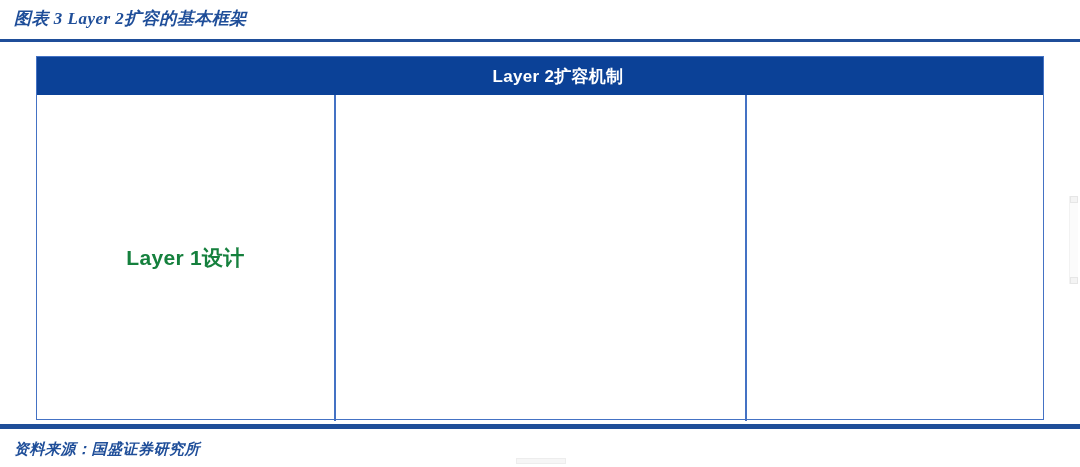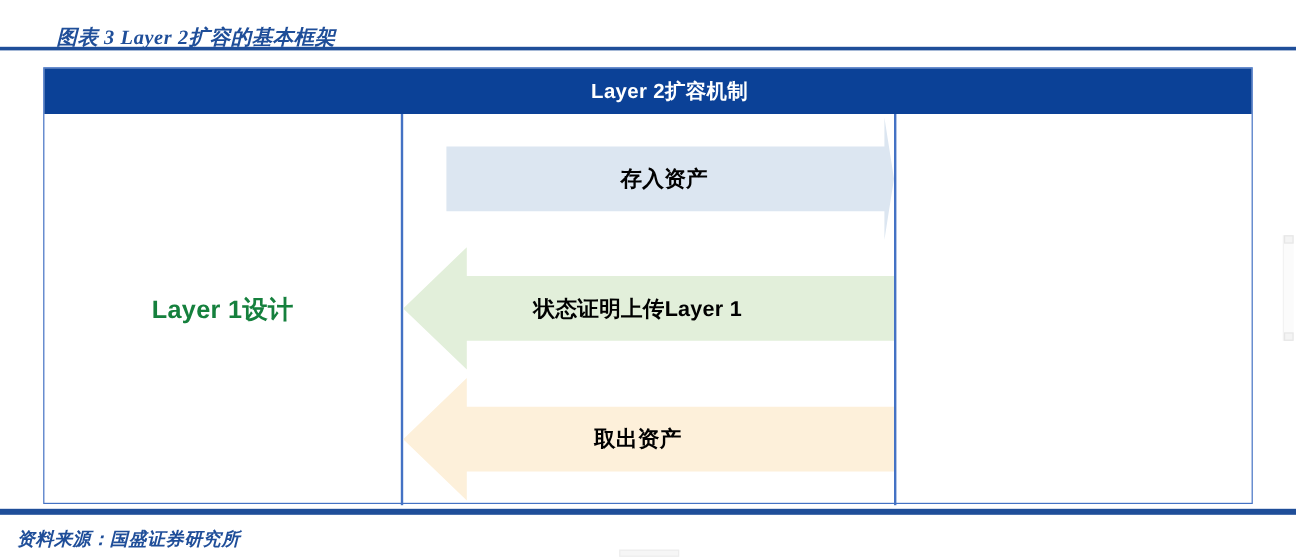--- a/index.html
+++ b/index.html
@@ -12,29 +12,28 @@
     height: 467px;
     font-family: "Liberation Sans", sans-serif;
     position: relative;
     overflow: hidden;
   }
 
   
   .fig-title {
     position: absolute;
     left: 14px;
-    top: 20px;
+    top: 7px;
     font-family: "Liberation Serif", serif;
     font-style: italic;
     font-weight: 700;
     font-size: 17px;
     color: #1F4E99;
     letter-spacing: 0.5px;
     white-space: nowrap;
-    margin-left: 33px;
   }
   .rule-top {
     position: absolute;
     left: 0;
     top: 39px;
     width: 1080px;
     height: 3px;
     background: #1F4E99;
   }
   .rule-bottom {
@@ -214,44 +213,20 @@
   <div class="body-area">
 
     <div class="vdiv left" style="background: rgb(68, 114, 196);"></div>
     <div class="vdiv right" style="background: rgb(68, 114, 196);"></div>
 
     <div class="panel-label left">
       <span>Layer 1设计</span>
     </div>
 
 
-    <div class="channel">
-
-      <div class="arrow-row r1">
-        <svg class="arrow-svg" viewBox="0 0 409 108" preserveAspectRatio="none">
-          <polygon points="36,27 401,27 401,3 409,54 401,105 401,81 36,81" fill="#DCE6F1"></polygon>
-        </svg>
-        <div class="arrow-text shift-right">存入资产</div>
-      </div>
-
-      <div class="arrow-row r2">
-        <svg class="arrow-svg" viewBox="0 0 409 108" preserveAspectRatio="none">
-          <polygon points="0,54 53,3 53,27 409,27 409,81 53,81 53,105" fill="#E2EFDA"></polygon>
-        </svg>
-        <div class="arrow-text shift-left">状态证明上传Layer 1</div>
-      </div>
-
-      <div class="arrow-row r3">
-        <svg class="arrow-svg" viewBox="0 0 409 110" preserveAspectRatio="none">
-          <polygon points="0,55 53,4 53,28 409,28 409,82 53,82 53,106" fill="#FDF0DA"></polygon>
-        </svg>
-        <div class="arrow-text shift-left">取出资产</div>
-      </div>
-
-    </div>
   </div>
 </div>
 
 <div class="rule-bottom" style="background: rgb(31, 78, 153);"></div>
 <div class="fig-source" style="color: rgb(31, 78, 153);">资料来源：国盛证券研究所</div>
 
 <div class="vscroll">
   <div class="thumb-cap cap-top"></div>
   <div class="thumb-cap cap-bot"></div>
 </div>

